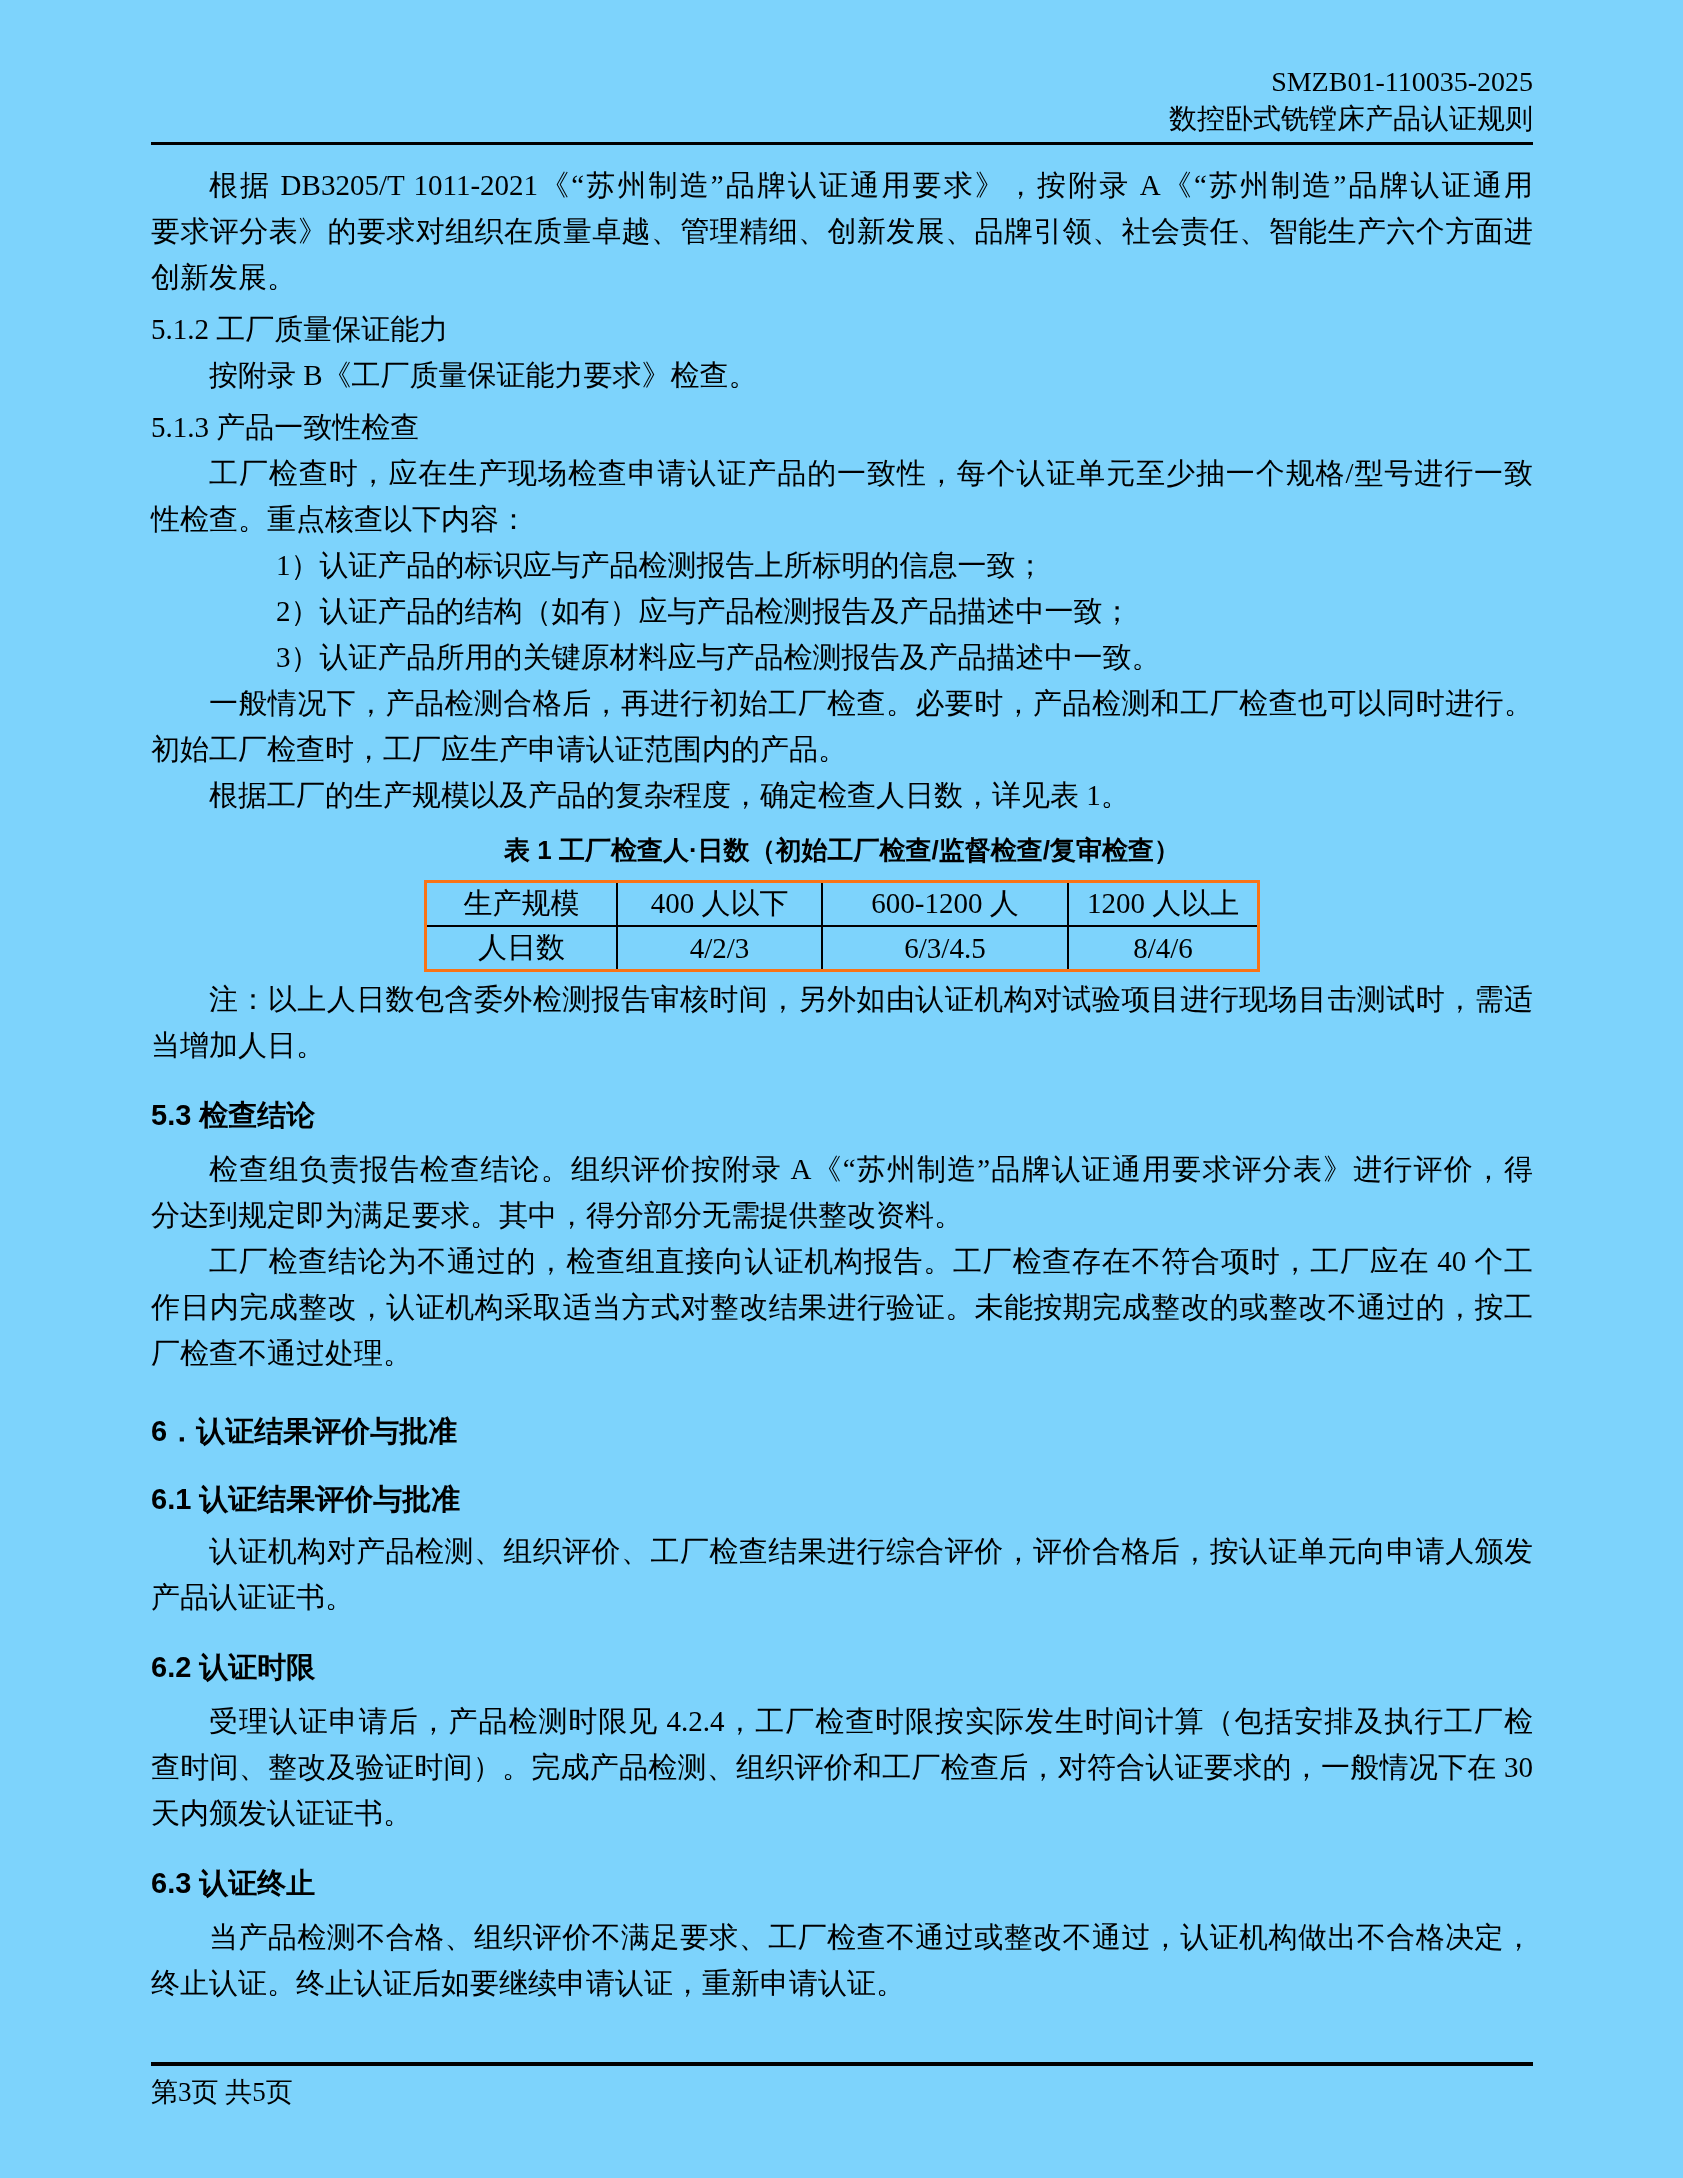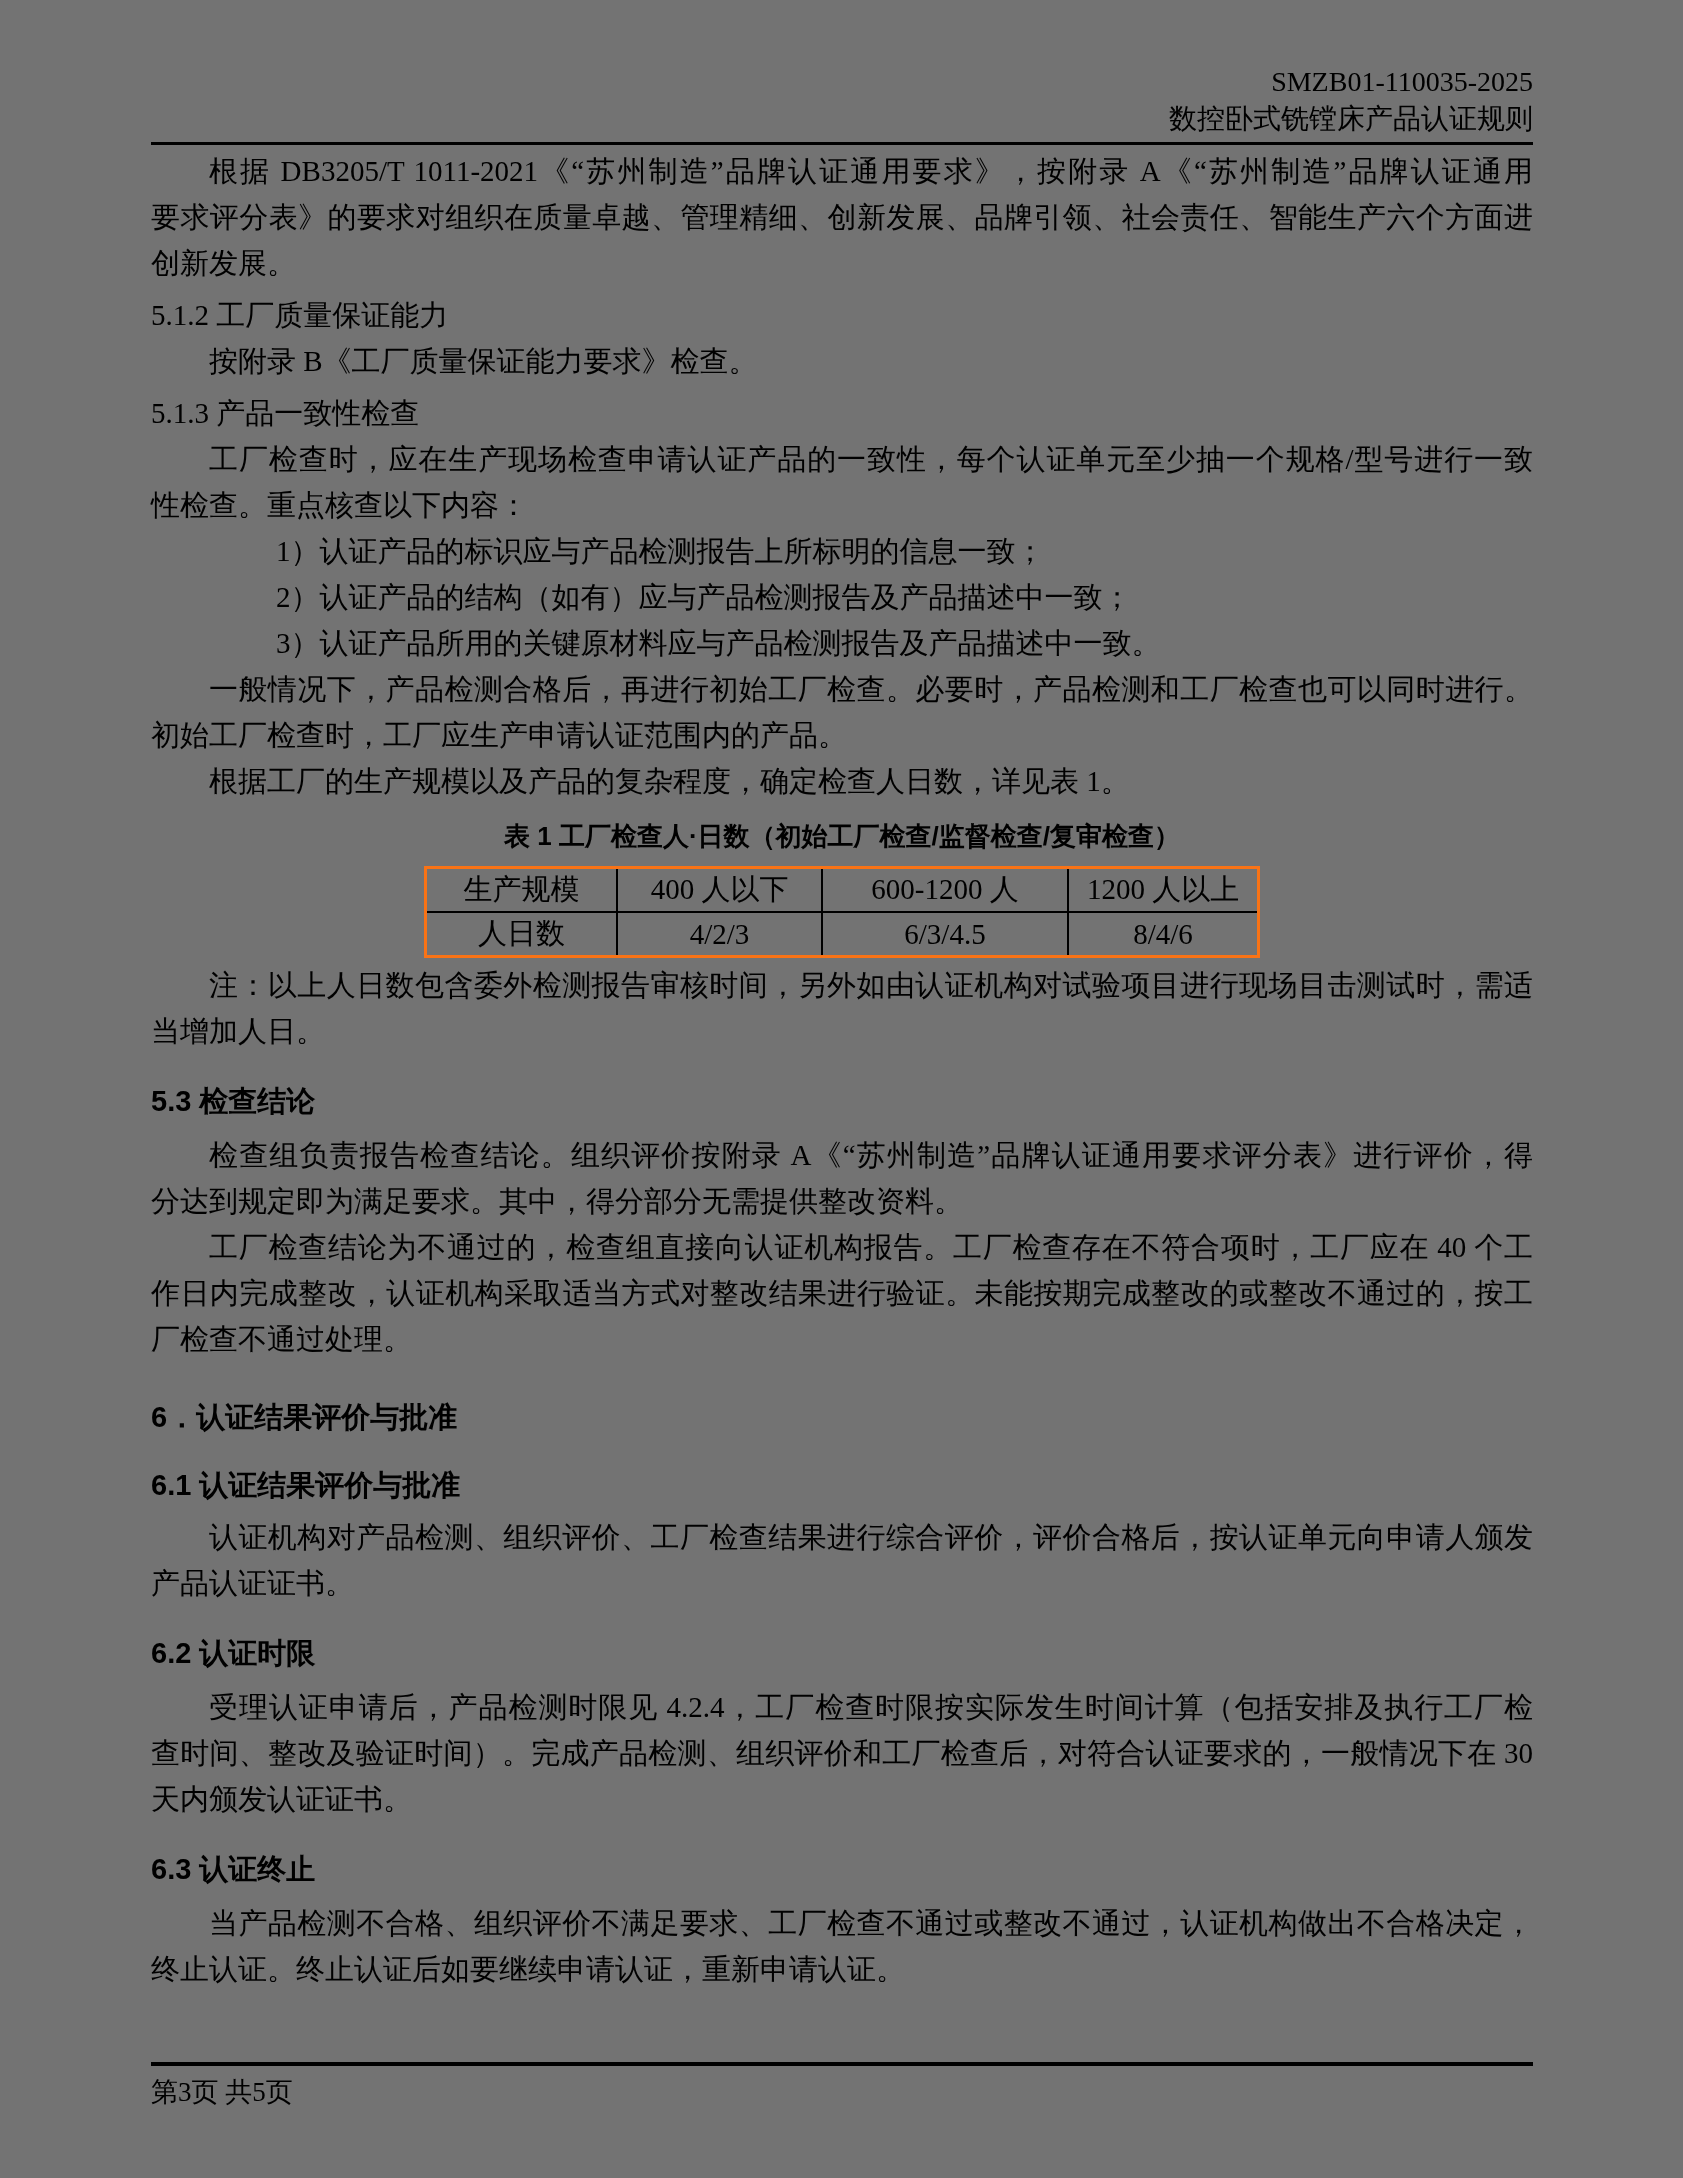--- a/index.html
+++ b/index.html
@@ -1,35 +1,35 @@
 <!DOCTYPE html>
 <html><head>
 <meta charset="utf-8">
 <style>
   html,body { margin:0; padding:0; background:#ffffff; }
   .page {
     position:relative;
     width:1683px; height:2178px;
-    background:#737373;
+    background:#7dd3fc;
     color:#000;
     font-family:"Liberation Serif","DejaVu Serif",serif;
     overflow:hidden;
   }
   .content {
     position:absolute;
     left:151px; right:150px; top:63px;
   }
   .page-header {
     text-align:right;
     font-size:28px;
     line-height:37px;
     padding-bottom:5px;
     border-bottom:3px solid #000;
   }
-  .main { padding-top:3px; }
+  .main { padding-top:17px; }
   .line {
     font-size:29px;
     line-height:46px;
     text-align:justify;
   }
   .fill { text-align-last:justify; }
   .indent  { text-indent:58px; }
   .indent2 { text-indent:125px; }
   .h-bold {
     font-family:"Liberation Sans","DejaVu Sans",sans-serif;

